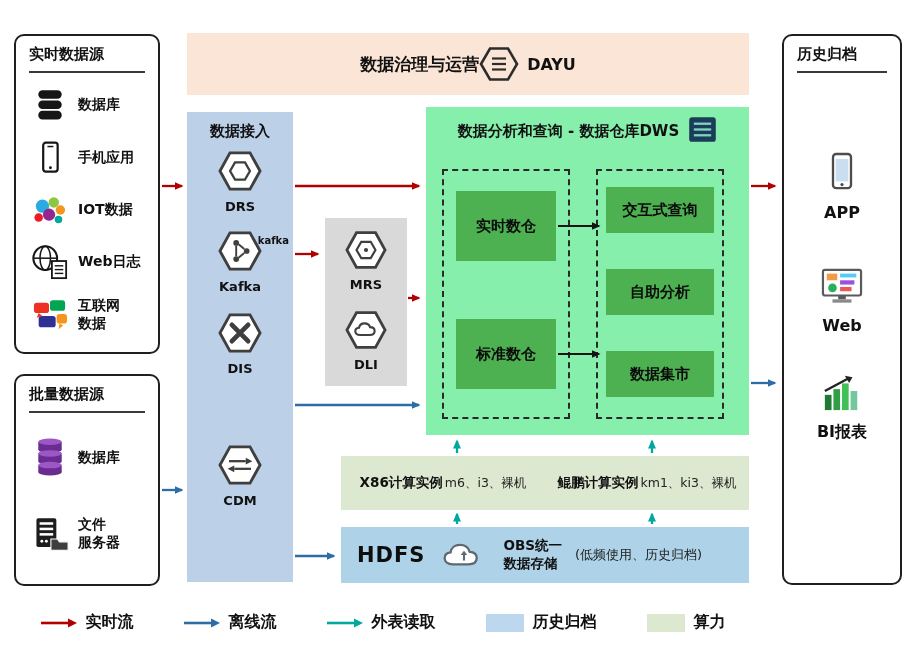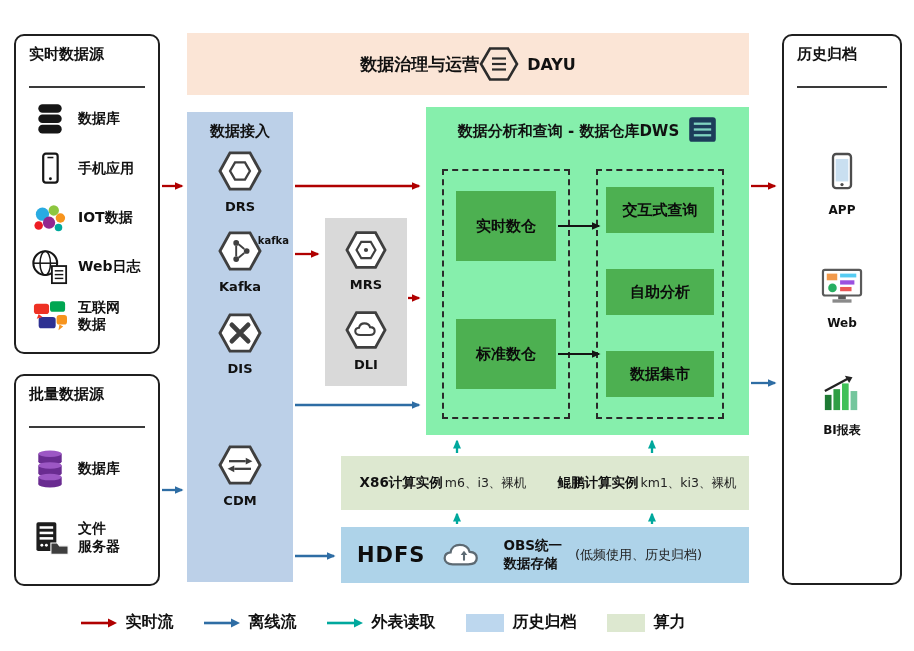--- a/index.html
+++ b/index.html
@@ -1,21 +1,21 @@
 <!DOCTYPE html>
 <html><head>
 <meta charset="utf-8">
 <style>
   * { margin:0; padding:0; box-sizing:border-box; }
   body { font-family:"DejaVu Sans","Liberation Sans",sans-serif; background:#fff; }
   .canvas { position:relative; width:914px; height:651px; background:#fff; overflow:hidden; }
 
   
   .panel { position:absolute; border:2px solid #1f1f1f; border-radius:10px; background:#fff; display:flex; flex-direction:column; }
-  .panel-title { font-weight:bold; font-size:15px; color:#111; margin:9px 13px 0; padding-bottom:22px; border-bottom:2px solid #3a3a3a; }
+  .panel-title { font-weight:bold; font-size:15px; color:#111; margin:9px 13px 0; padding-bottom:7px; border-bottom:2px solid #3a3a3a; }
   .panel-body { flex:1; display:flex; flex-direction:column; justify-content:space-around; padding:6px 4px 12px; }
   .src-item { display:flex; align-items:center; gap:6px; padding-left:8px; }
   .src-icon { flex:0 0 44px; width:44px; display:flex; align-items:center; justify-content:center; }
   .src-label { font-size:14px; font-weight:600; color:#111; white-space:pre-line; line-height:1.25; }
 
   #realtime-panel { left:14px; top:34px; width:146px; height:320px; }
   #batch-panel    { left:14px; top:374px; width:146px; height:212px; }
   #apps-panel     { left:782px; top:34px; width:120px; height:551px; }
 
   
@@ -56,25 +56,25 @@
   .half .s { font-size:12.5px; color:#222; }
 
   
   #storage { position:absolute; left:341px; top:527px; width:408px; height:56px; background:#aed3e9; display:flex; align-items:center; gap:13px; padding:0 16px; }
   .hdfs { font-weight:bold; font-size:21px; letter-spacing:1px; color:#0e0e0e; }
   .obs-text { font-weight:bold; font-size:13.5px; white-space:pre-line; line-height:1.3; color:#111; }
   .note { font-size:13px; color:#222; }
 
   
   .app-item { position:absolute; width:100%; text-align:center; }
-  .app-label { font-weight:600; font-size:12px; margin-top:6px; color:#111; }
+  .app-label { font-weight:600; font-size:16px; margin-top:6px; color:#111; }
   #app-1 { top:115px; } #app-2 { top:230px; } #app-3 { top:336px; }
 
   
-  #legend { position:absolute; left:0; top:612px; width:766px; display:flex; justify-content:center; align-items:center; gap:30px; }
+  #legend { position:absolute; left:0; top:612px; width:766px; display:flex; justify-content:center; align-items:center; gap:50px; }
   .lg-item { display:flex; align-items:center; gap:9px; }
   .lg-label { font-size:16px; font-weight:600; color:#111; }
   .lg-swatch { width:38px; height:18px; display:inline-block; }
 
   .overlay { position:absolute; left:0; top:0; z-index:6; pointer-events:none; }
 </style>
 </head>
 <body>
 
 <div class="canvas">

